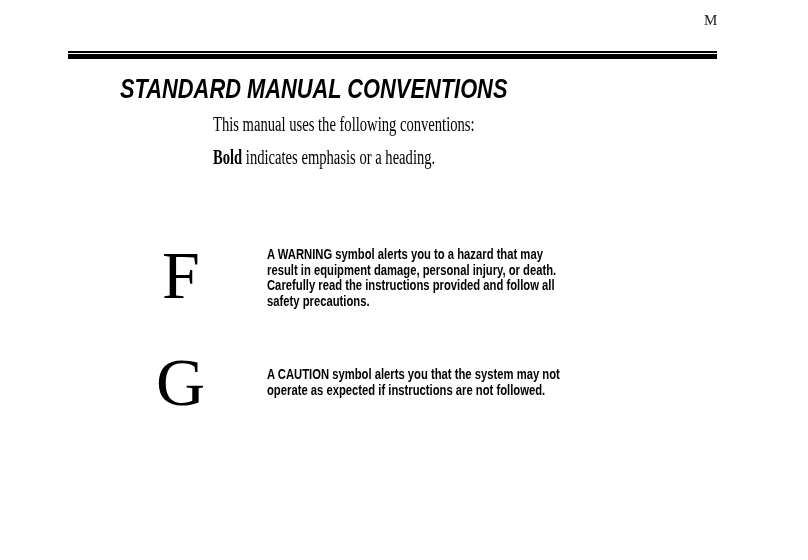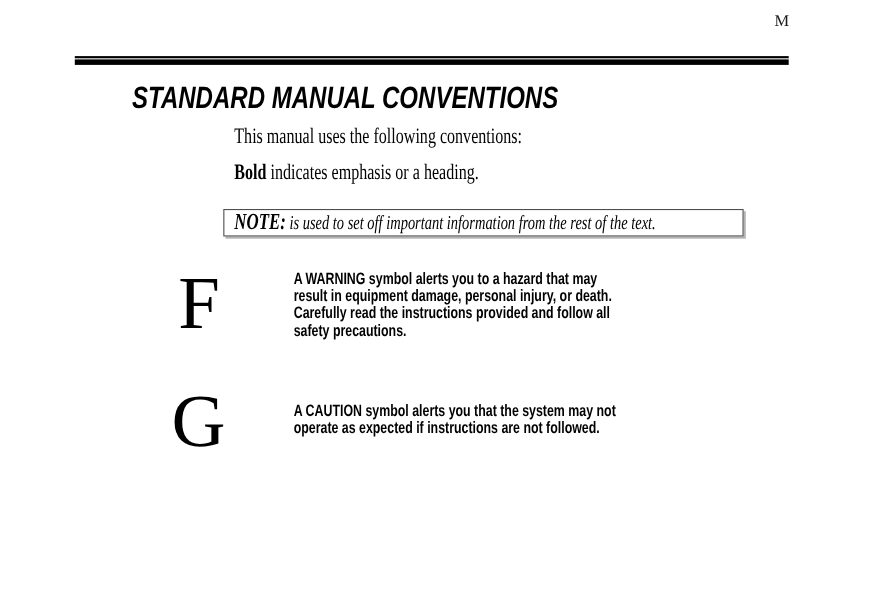--- a/index.html
+++ b/index.html
@@ -102,25 +102,20 @@
   </div>
 
   <div id="page-title" class="abs">STANDARD MANUAL CONVENTIONS</div>
 
   <div id="intro-paragraph" class="abs serif-line">This manual uses the following conventions:</div>
 
   <div id="bold-paragraph" class="abs serif-line">
     <span class="term">Bold</span><span> indicates emphasis or a heading.</span>
   </div>
 
-  <div id="note-box" class="abs">
-    <div id="note-line">
-      <span class="note-label">NOTE:</span><span> is used to set off important information from the rest of the text.</span>
-    </div>
-  </div>
 
   <div id="warning-symbol" class="abs big-symbol">F</div>
 
   <div id="warning-text" class="abs alert-text">A WARNING symbol alerts you to a hazard that may
 result in equipment damage, personal injury, or death.
 Carefully read the instructions provided and follow all
 safety precautions.</div>
 
   <div id="caution-symbol" class="abs big-symbol">G</div>
 

